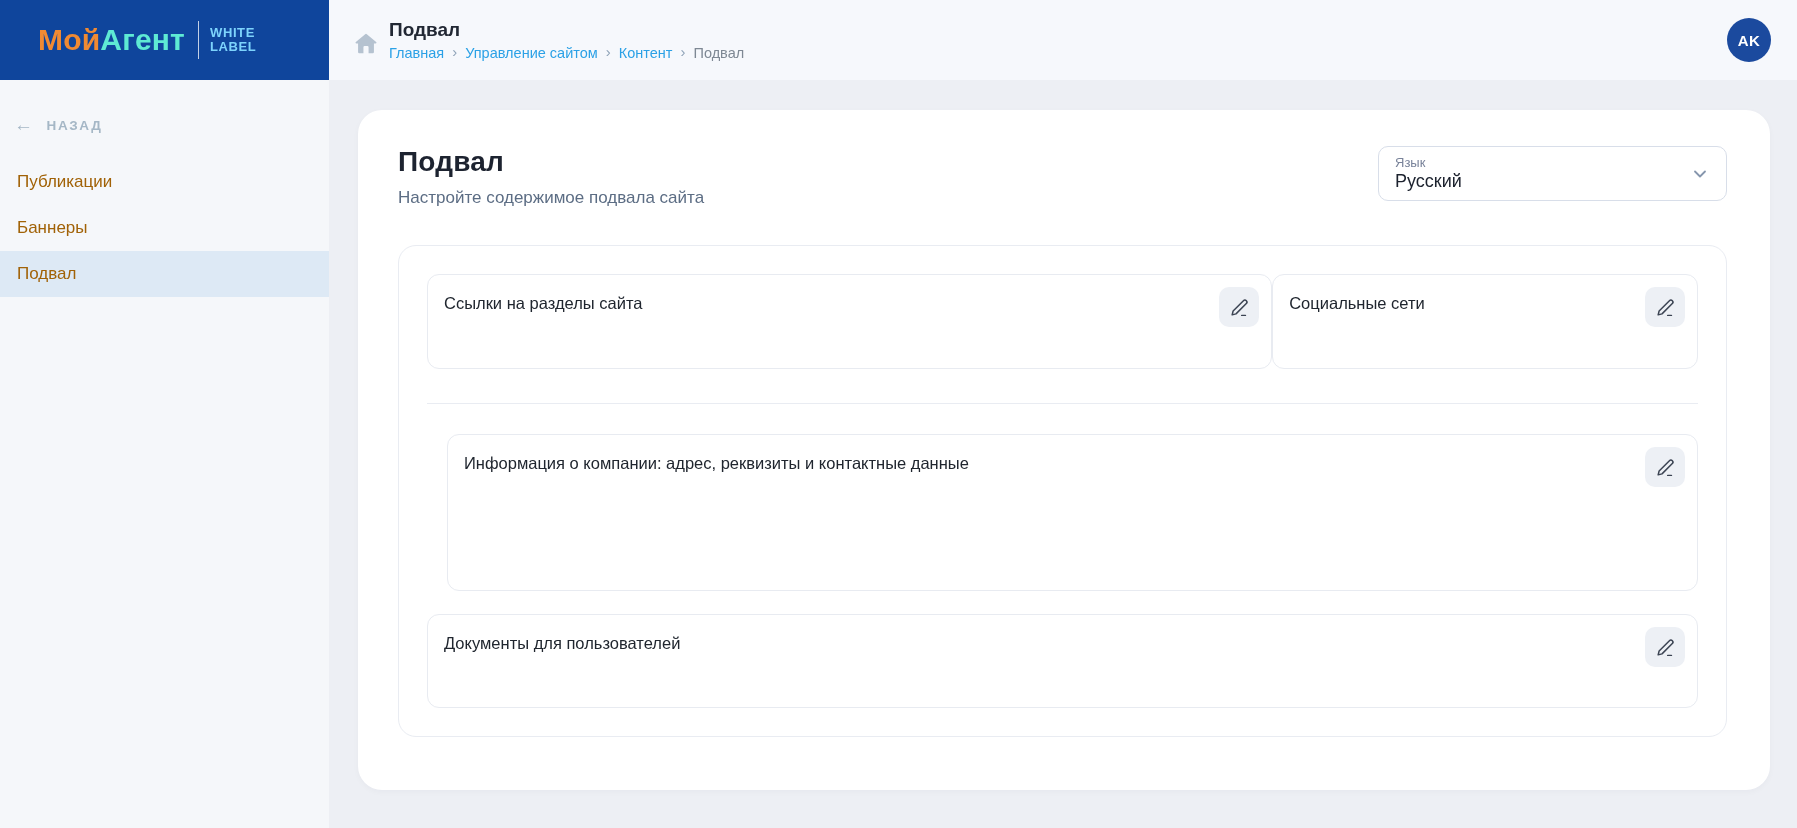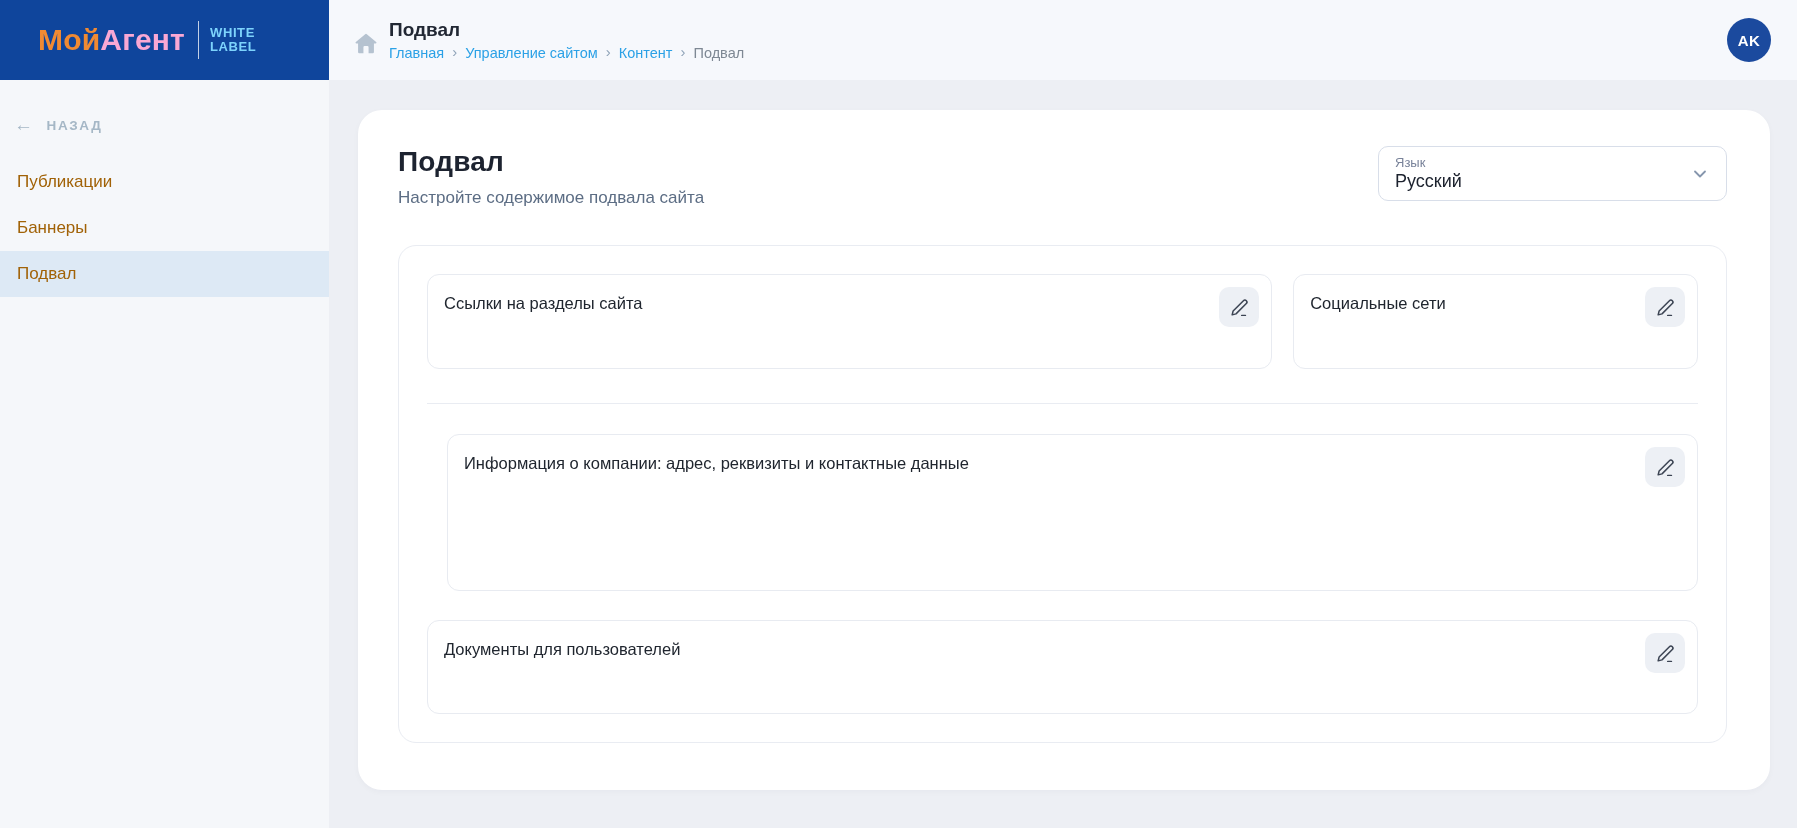--- a/index.html
+++ b/index.html
@@ -18,21 +18,21 @@
     display: flex; flex-direction: column;
   }
   .logo-block {
     height: 80px;
     background: #0f459c;
     display: flex; align-items: center;
     padding-left: 38px;
   }
   .logo-text { font-size: 30px; font-weight: 700; letter-spacing: 0.2px; white-space: nowrap; }
   .logo-primary { color: #f08a33; }
-  .logo-secondary { color: #f9a8d4; }
+  .logo-secondary { color: #5eead4; }
   .logo-divider { width: 1px; height: 38px; background: rgba(255,255,255,0.75); margin: 0 11px 0 13px; }
   .logo-badge { color: #7dd3fc; font-size: 13px; font-weight: 700; line-height: 14px; letter-spacing: 0.6px; }
 
   .back-link {
     margin: 36px 0 24px 14px;
     display: flex; align-items: center; gap: 12px;
     color: #a5b7c6; font-size: 13.5px; font-weight: 600;
     letter-spacing: 1.6px; cursor: pointer;
   }
   .back-arrow { font-size: 19px; font-weight: 400; line-height: 1; position: relative; top: -1px; }
@@ -95,32 +95,32 @@
   .lang-texts { flex: 1; display: flex; flex-direction: column; gap: 1px; }
   .lang-label { font-size: 13px; color: #79839a; }
   .lang-value { font-size: 18px; color: #1c222e; }
   .chevron-down-icon { width: 20px; height: 20px; color: #8696ad; flex: 0 0 20px; }
 
   .group {
     margin-top: 37px;
     border: 1px solid #e9ecf2; border-radius: 18px;
     padding: 28px;
   }
-  .cards-row { display: flex; gap: 21px; }
+  .cards-row { display: flex; }
   .card {
     position: relative;
     background: #ffffff;
     border: 1px solid #e8ebf1; border-radius: 12px;
     padding: 19px 70px 0 16px;
   }
   .card-title { font-size: 16.5px; font-weight: 500; color: #20262f; }
   .card-a { width: 66.5%; height: 95px; }
   .card-b { flex: 1; height: 95px; }
   .card-c { height: 157px; margin-top: 0; margin-left: 20px; }
-  .card-d { height: 94px; margin-top: 29px; }
+  .card-d { height: 94px; margin-top: 23px; }
 
   .edit-btn {
     position: absolute; top: 12px; right: 12px;
     width: 40px; height: 40px;
     background: #edf0f5; border: none; border-radius: 10px;
     display: flex; align-items: center; justify-content: center;
     cursor: pointer;
   }
   .pen-line-icon { width: 21px; height: 21px; color: #3c4453; }
 

